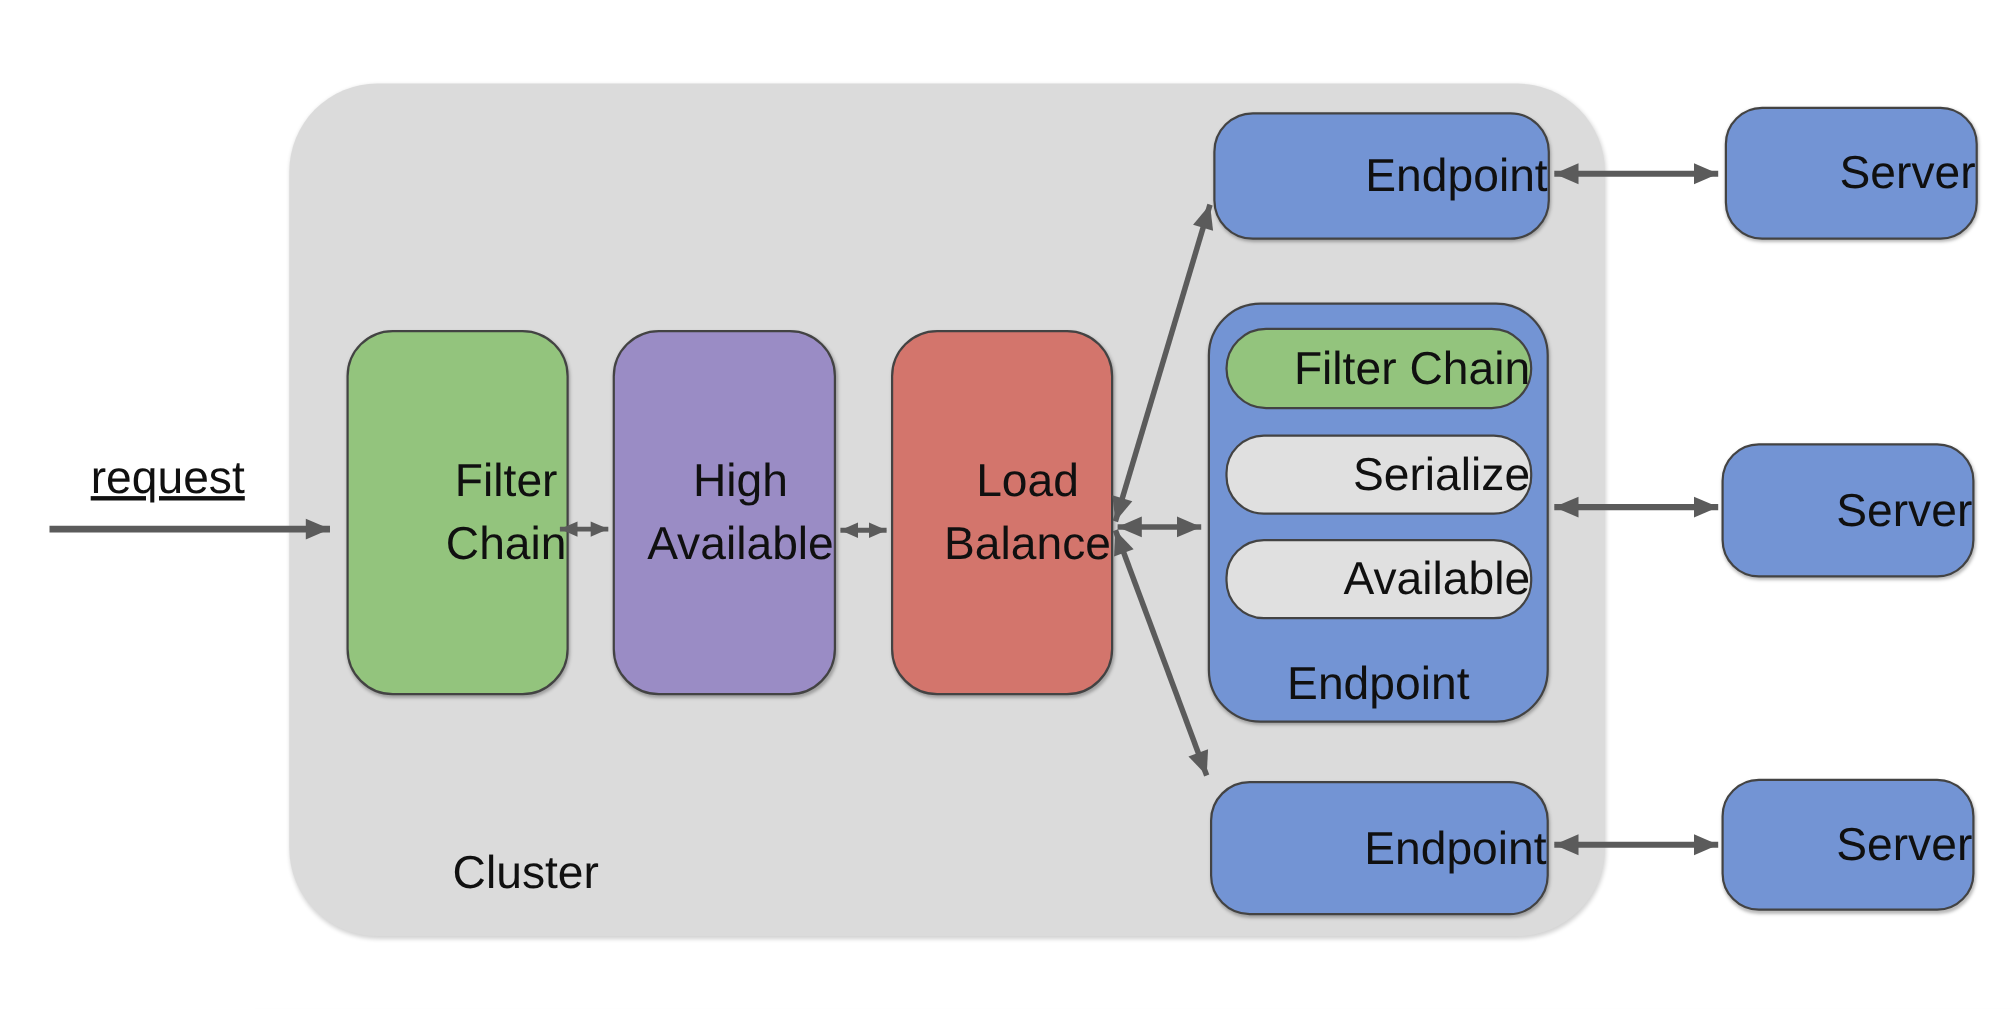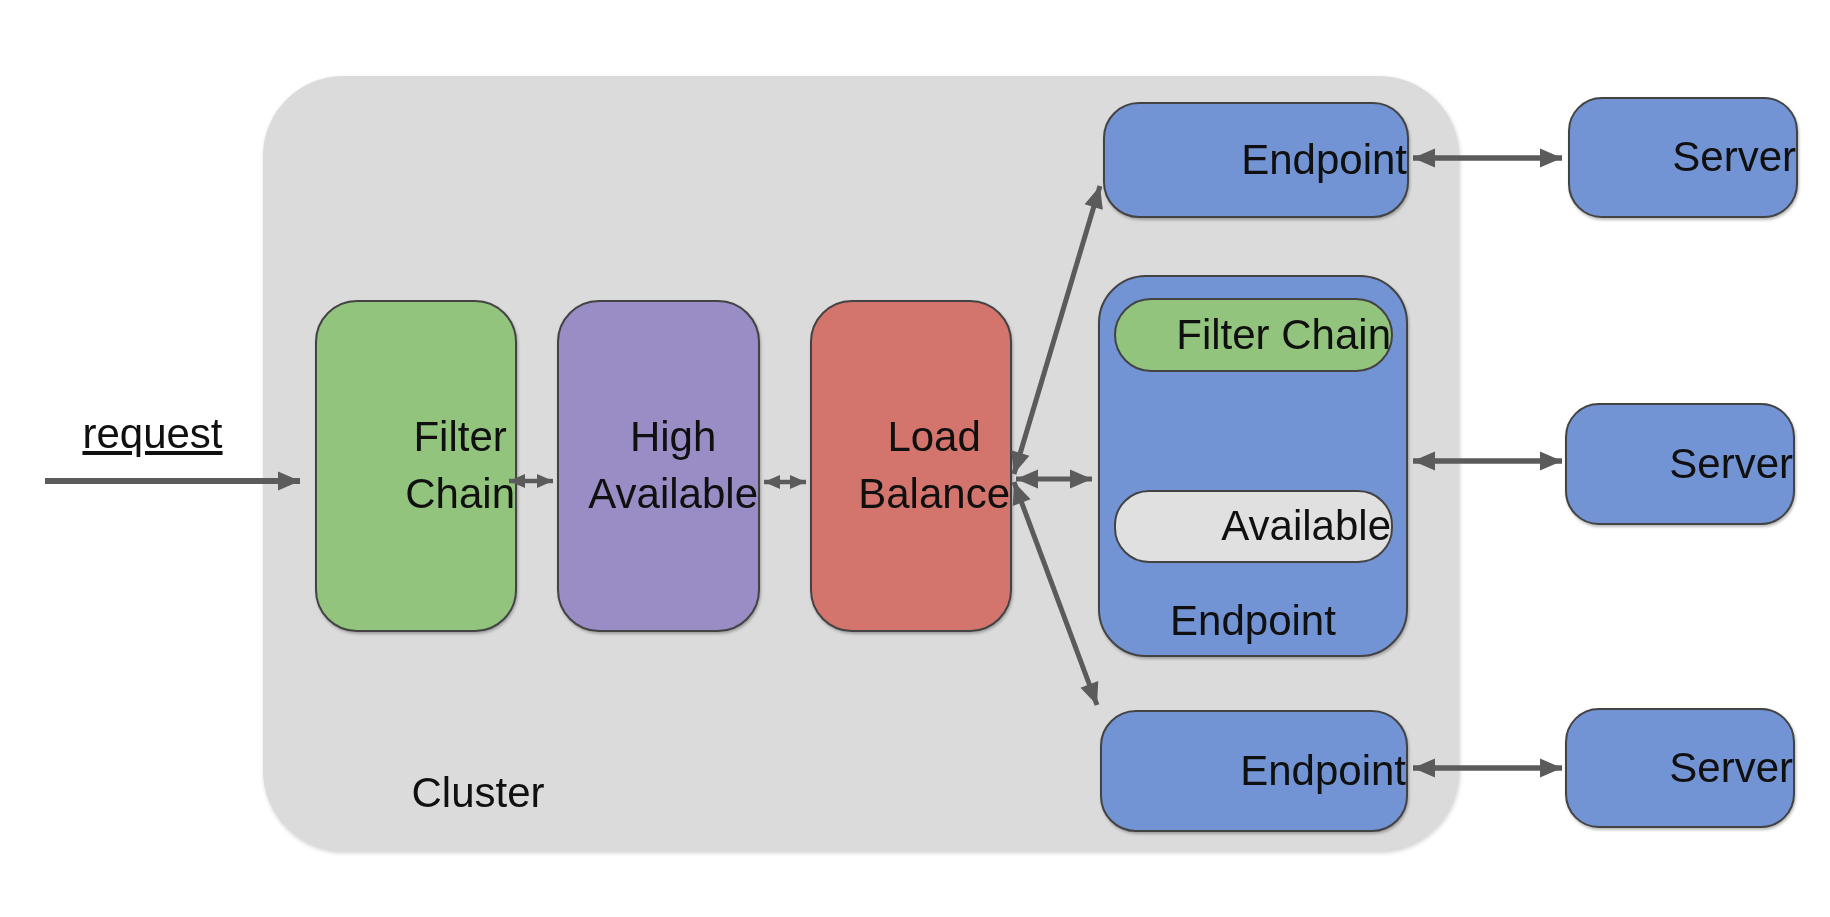--- a/index.html
+++ b/index.html
@@ -75,20 +75,23 @@
   </div>
 
   <div class="node blue" style="left:1103px;top:102px;width:306px;height:116px;border-radius:36px;">
     <span class="label">Endpoint</span>
   </div>
 
   <div class="node blue" style="left:1098px;top:275px;width:310px;height:382px;border-radius:48px;">
     <div class="node green" style="left:14px;top:21px;width:279px;height:74px;border-radius:37px;box-shadow:none;">
       <span class="label">Filter Chain</span>
     </div>
+    <div class="node graypill" style="left:14px;top:118px;width:279px;height:73px;border-radius:35px;box-shadow:none;">
+      <span class="label">Serialize</span>
+    </div>
     <div class="node graypill" style="left:14px;top:213px;width:279px;height:73px;border-radius:35px;box-shadow:none;">
       <span class="label">Available</span>
     </div>
     <div class="free-label" style="left:0px;top:308px;width:306px;height:72px;">Endpoint</div>
   </div>
 
   <div class="node blue" style="left:1100px;top:710px;width:308px;height:122px;border-radius:36px;">
     <span class="label">Endpoint</span>
   </div>
 

